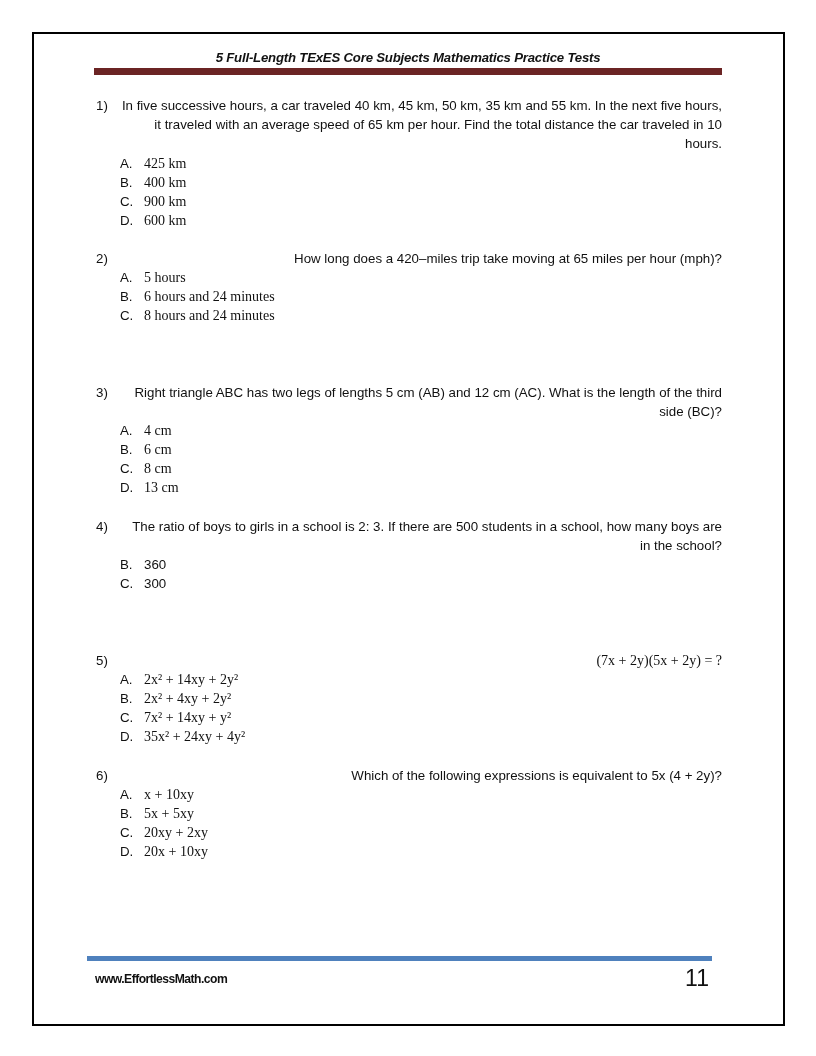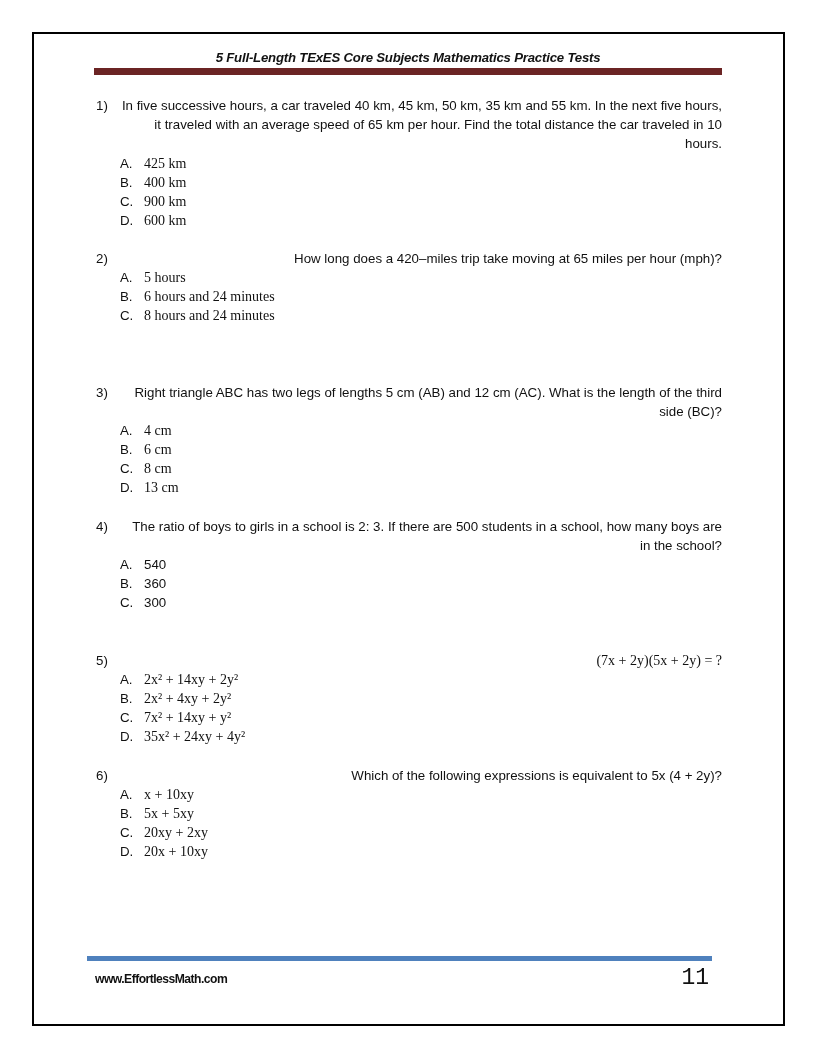--- a/index.html
+++ b/index.html
@@ -2,21 +2,21 @@
 <html><head>
 <meta charset="utf-8">
 <style>
   html, body { margin: 0; padding: 0; background: #ffffff; }
   body { width: 816px; height: 1056px; position: relative; overflow: hidden; font-family: "Liberation Sans", sans-serif; color: #111; }
   .page-border { position: absolute; left: 32px; top: 32px; width: 749px; height: 990px; border: 2px solid #000; box-sizing: content-box; }
   .header-title { position: absolute; left: 94px; width: 628px; top: 50px; text-align: center; font-size: 13.2px; font-weight: bold; font-style: italic; letter-spacing: -0.2px; }
   .header-bar { position: absolute; left: 94px; top: 68px; width: 628px; height: 7px; background: #6b2424; }
   .footer-bar { position: absolute; left: 87px; top: 956px; width: 625px; height: 5px; background: #4f81bd; }
   .footer-site { position: absolute; left: 95px; top: 971px; font-size: 13.5px; font-weight: bold; letter-spacing: -0.6px; transform: scaleX(0.9); transform-origin: left; }
-  .footer-page { position: absolute; right: 107px; top: 965px; font-size: 23px; font-family: Liberation Mono, monospace; }
+  .footer-page { position: absolute; right: 107px; top: 965px; font-size: 23px; font-family: Liberation Sans, sans-serif; }
   .question { position: absolute; left: 96px; width: 626px; font-size: 13.3px; line-height: 19.2px; }
   .q-num { position: absolute; left: 0; top: 0; }
   .q-text { margin-left: 24px; text-align: right; }
   .options { margin-left: 24px; }
   .option { height: 19px; line-height: 19px; white-space: nowrap; }
   .opt-letter { display: inline-block; width: 24px; }
   .mathn { font-family: "Liberation Serif", serif; font-size: 14px; }
 </style>
 </head>
 <body>
@@ -55,21 +55,20 @@
     <div class="option"><span class="opt-letter">B.</span><span class="mathn">6 cm</span></div>
     <div class="option"><span class="opt-letter">C.</span><span class="mathn">8 cm</span></div>
     <div class="option"><span class="opt-letter">D.</span><span class="mathn">13 cm</span></div>
   </div>
 </div>
 
 <div class="question" style="top:517px;">
   <span class="q-num">4)</span>
   <div class="q-text">The ratio of boys to girls in a school is 2: 3. If there are 500 students in a school, how many boys are in the school?</div>
   <div class="options">
-    <div class="option"><span class="opt-letter">A.</span><span>540</span></div>
     <div class="option"><span class="opt-letter">B.</span><span>360</span></div>
     <div class="option"><span class="opt-letter">C.</span><span>300</span></div>
   </div>
 </div>
 
 <div class="question" style="top:651px;">
   <span class="q-num">5)</span>
   <div class="q-text mathn">(7x + 2y)(5x + 2y) = ?</div>
   <div class="options">
     <div class="option"><span class="opt-letter">A.</span><span class="mathn">2x² + 14xy + 2y²</span></div>

